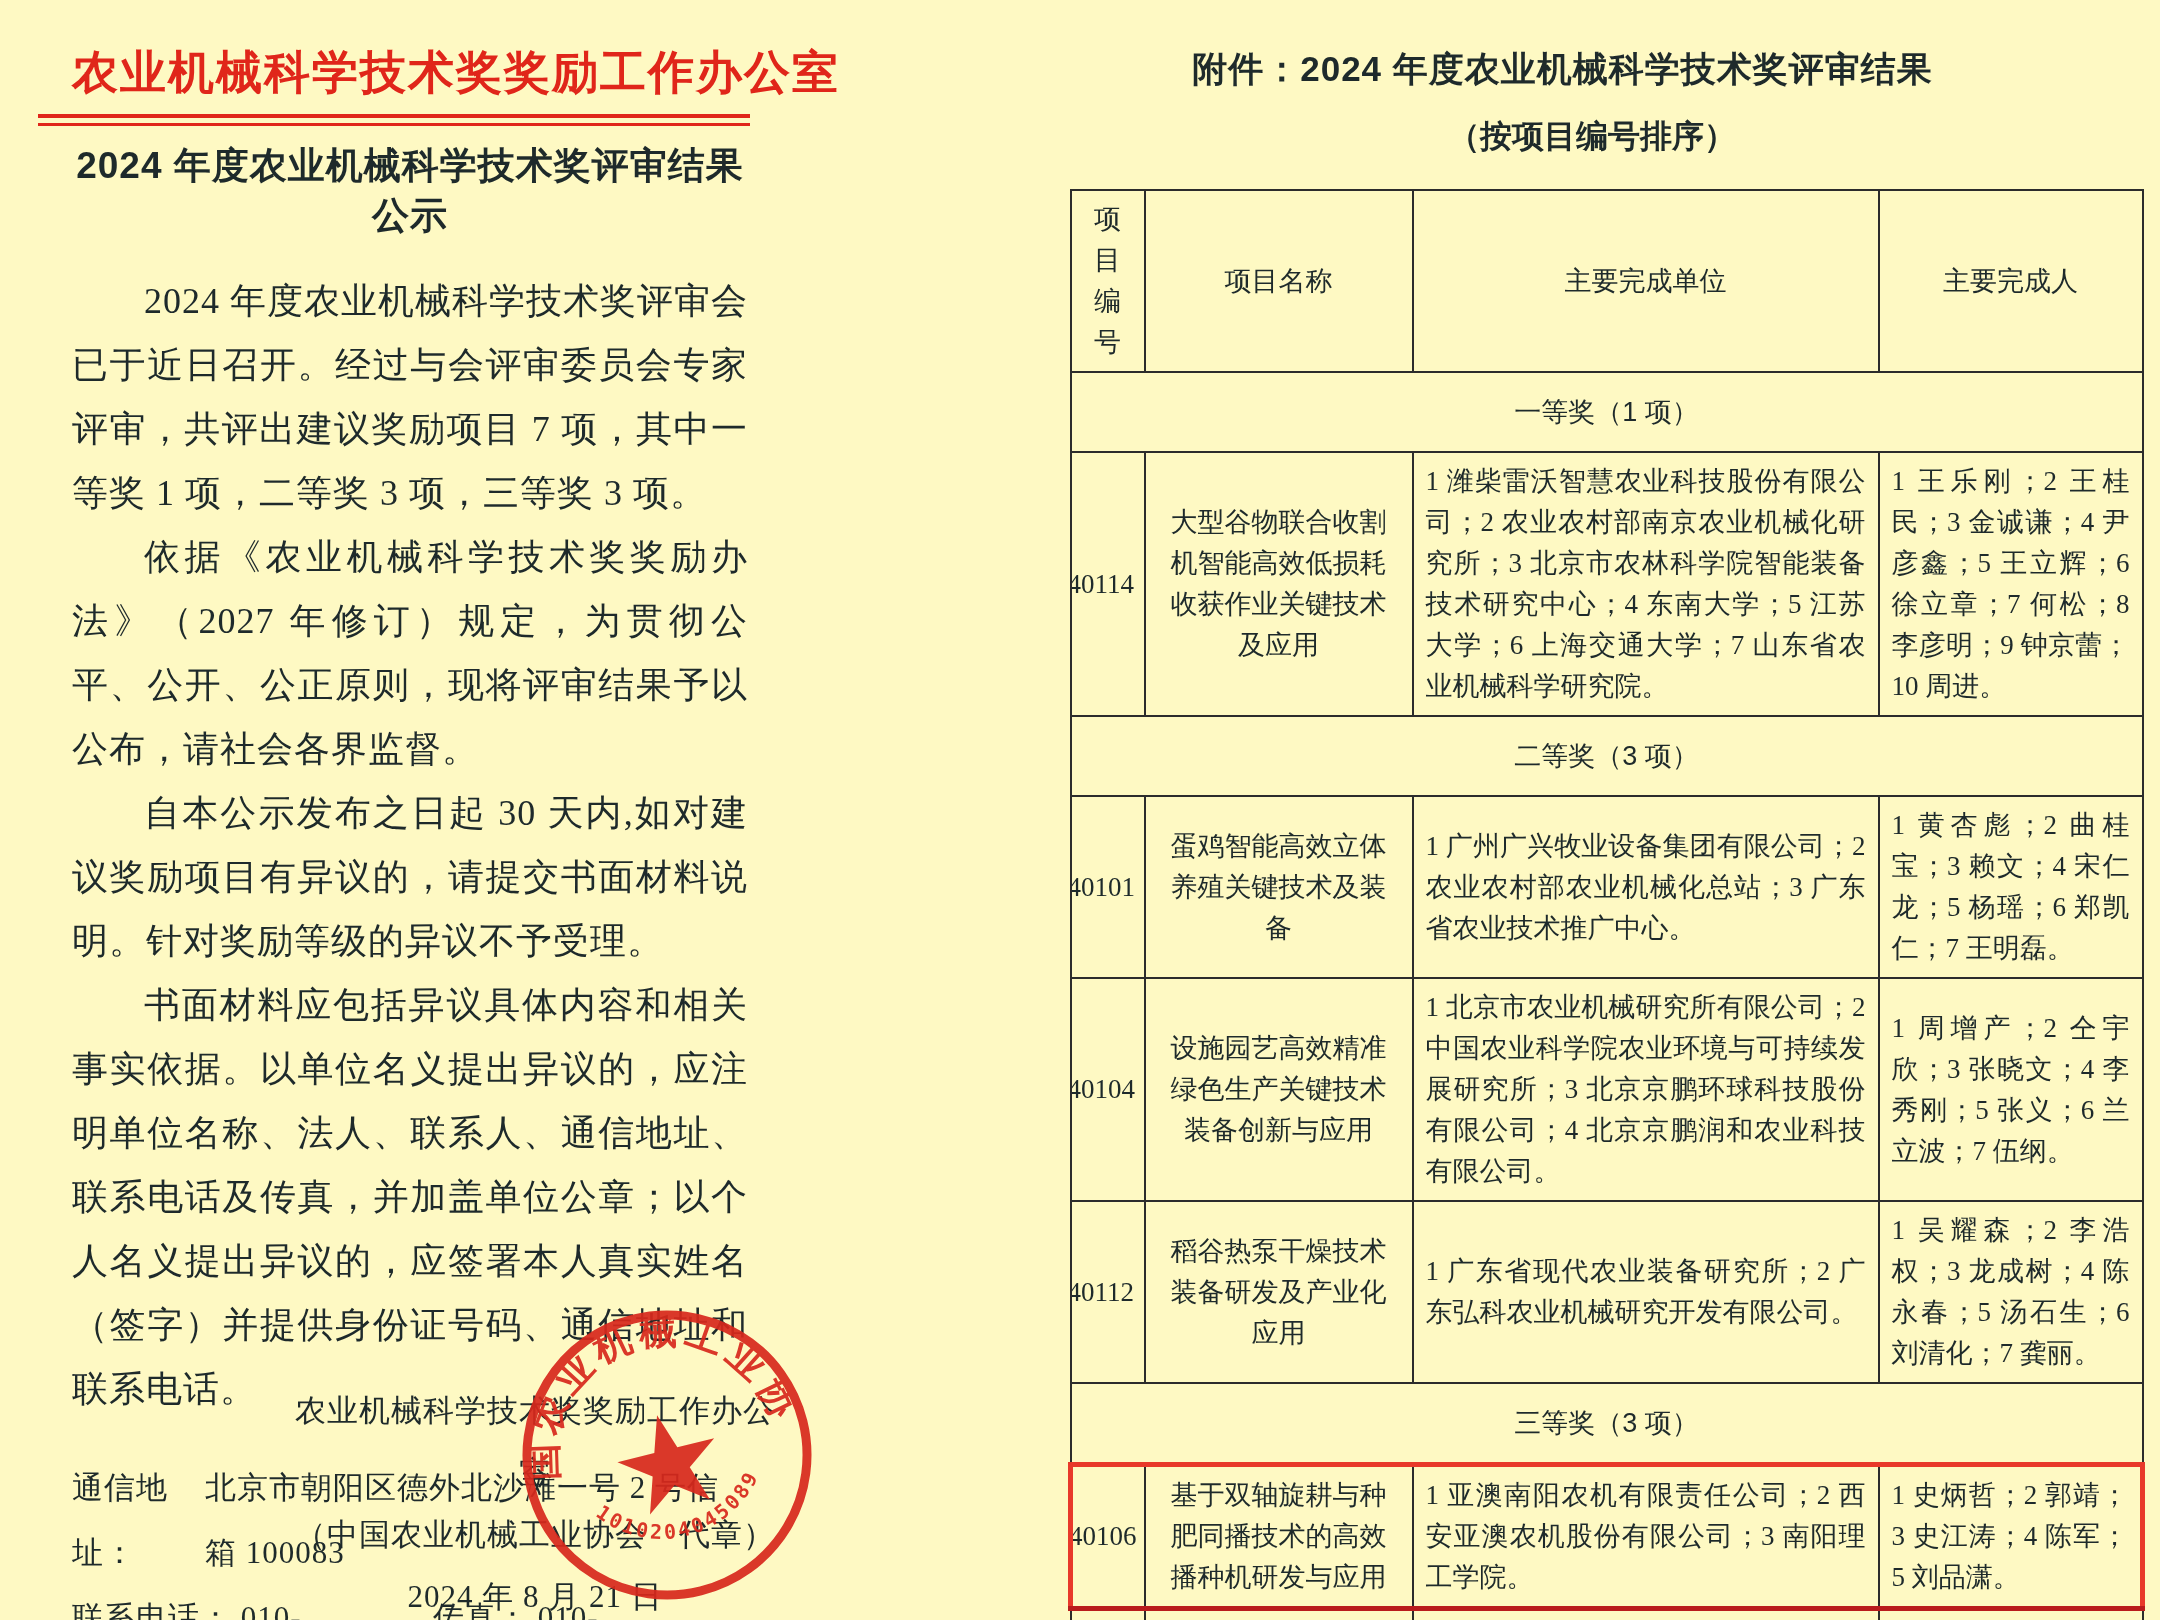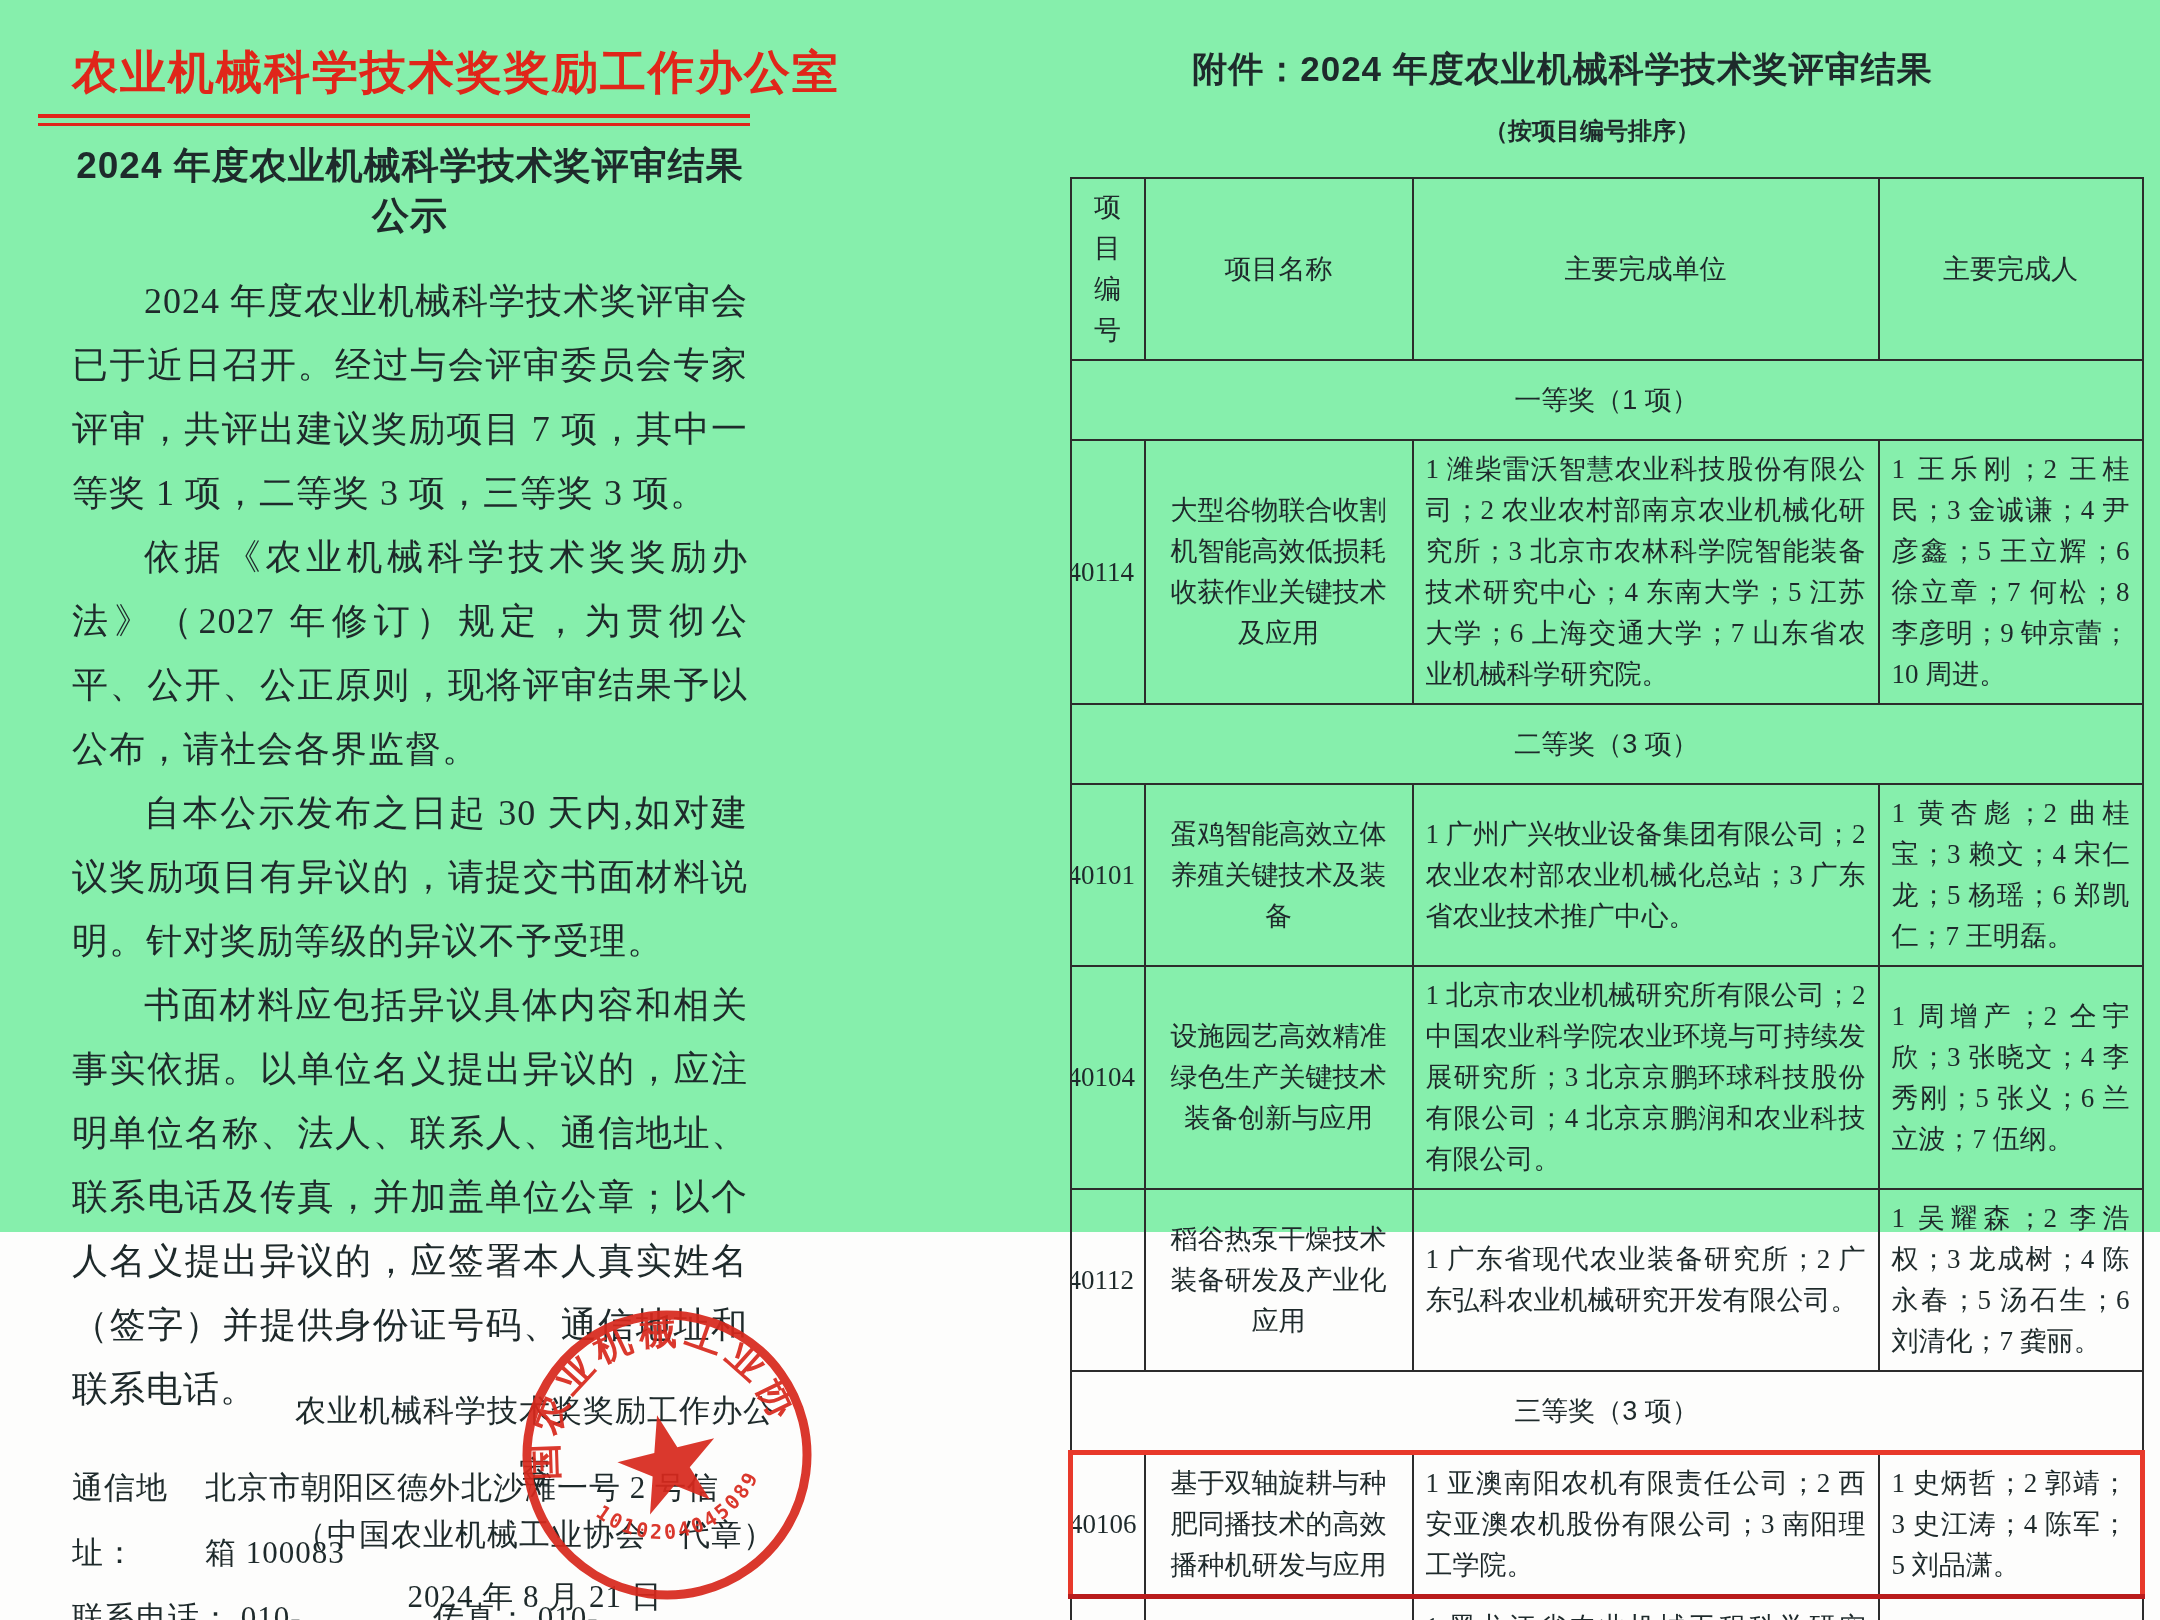--- a/index.html
+++ b/index.html
@@ -3,21 +3,21 @@
 <meta charset="utf-8">
 <style>
   html,body{margin:0;padding:0;}
   body{
     width:2160px;height:1620px;overflow:hidden;position:relative;
     background:#fdfdfc;
     font-family:"Liberation Serif","DejaVu Serif",serif;
     color:#1e2a2b;
     -webkit-font-smoothing:antialiased;
   }
-  .page{position:absolute;top:0;height:1232px;background:#86efac;}
+  .page{position:absolute;top:0;height:1620px;background:#fef9c3;}
   #left-page{left:0;width:1080px;}
   #right-page{left:1080px;width:1080px;}
 
   
   .lp-content{position:relative;margin:0 0 0 72px;width:676px;}
   .office-title{
     margin-top:42px;text-align:center;
     font-family:"Liberation Sans","DejaVu Sans",sans-serif;
     font-weight:bold;font-size:46px;letter-spacing:2px;color:#e0261a;
     white-space:nowrap;
@@ -45,21 +45,21 @@
     transform:rotate(-14deg);opacity:0.92;
   }
 
   
   .rp-title{
     margin-top:46px;text-align:center;font-weight:bold;font-size:35px;
     font-family:"Liberation Sans","DejaVu Sans",sans-serif;
     padding-right:115px;letter-spacing:1px;
   }
   .rp-subtitle{
-    margin-top:22px;text-align:center;font-weight:bold;font-size:24px;
+    margin-top:22px;text-align:center;font-weight:bold;font-size:32px;
     font-family:"Liberation Sans","DejaVu Sans",sans-serif;padding-right:56px;
   }
   table.results{
     border-collapse:collapse;margin:30px 0 0 -12px;width:1072px;
     table-layout:fixed;
   }
   table.results td,table.results th{
     border:2px solid #2c2c2c;padding:8px 12px;vertical-align:middle;
     font-weight:normal;font-size:27px;line-height:41px;
   }

